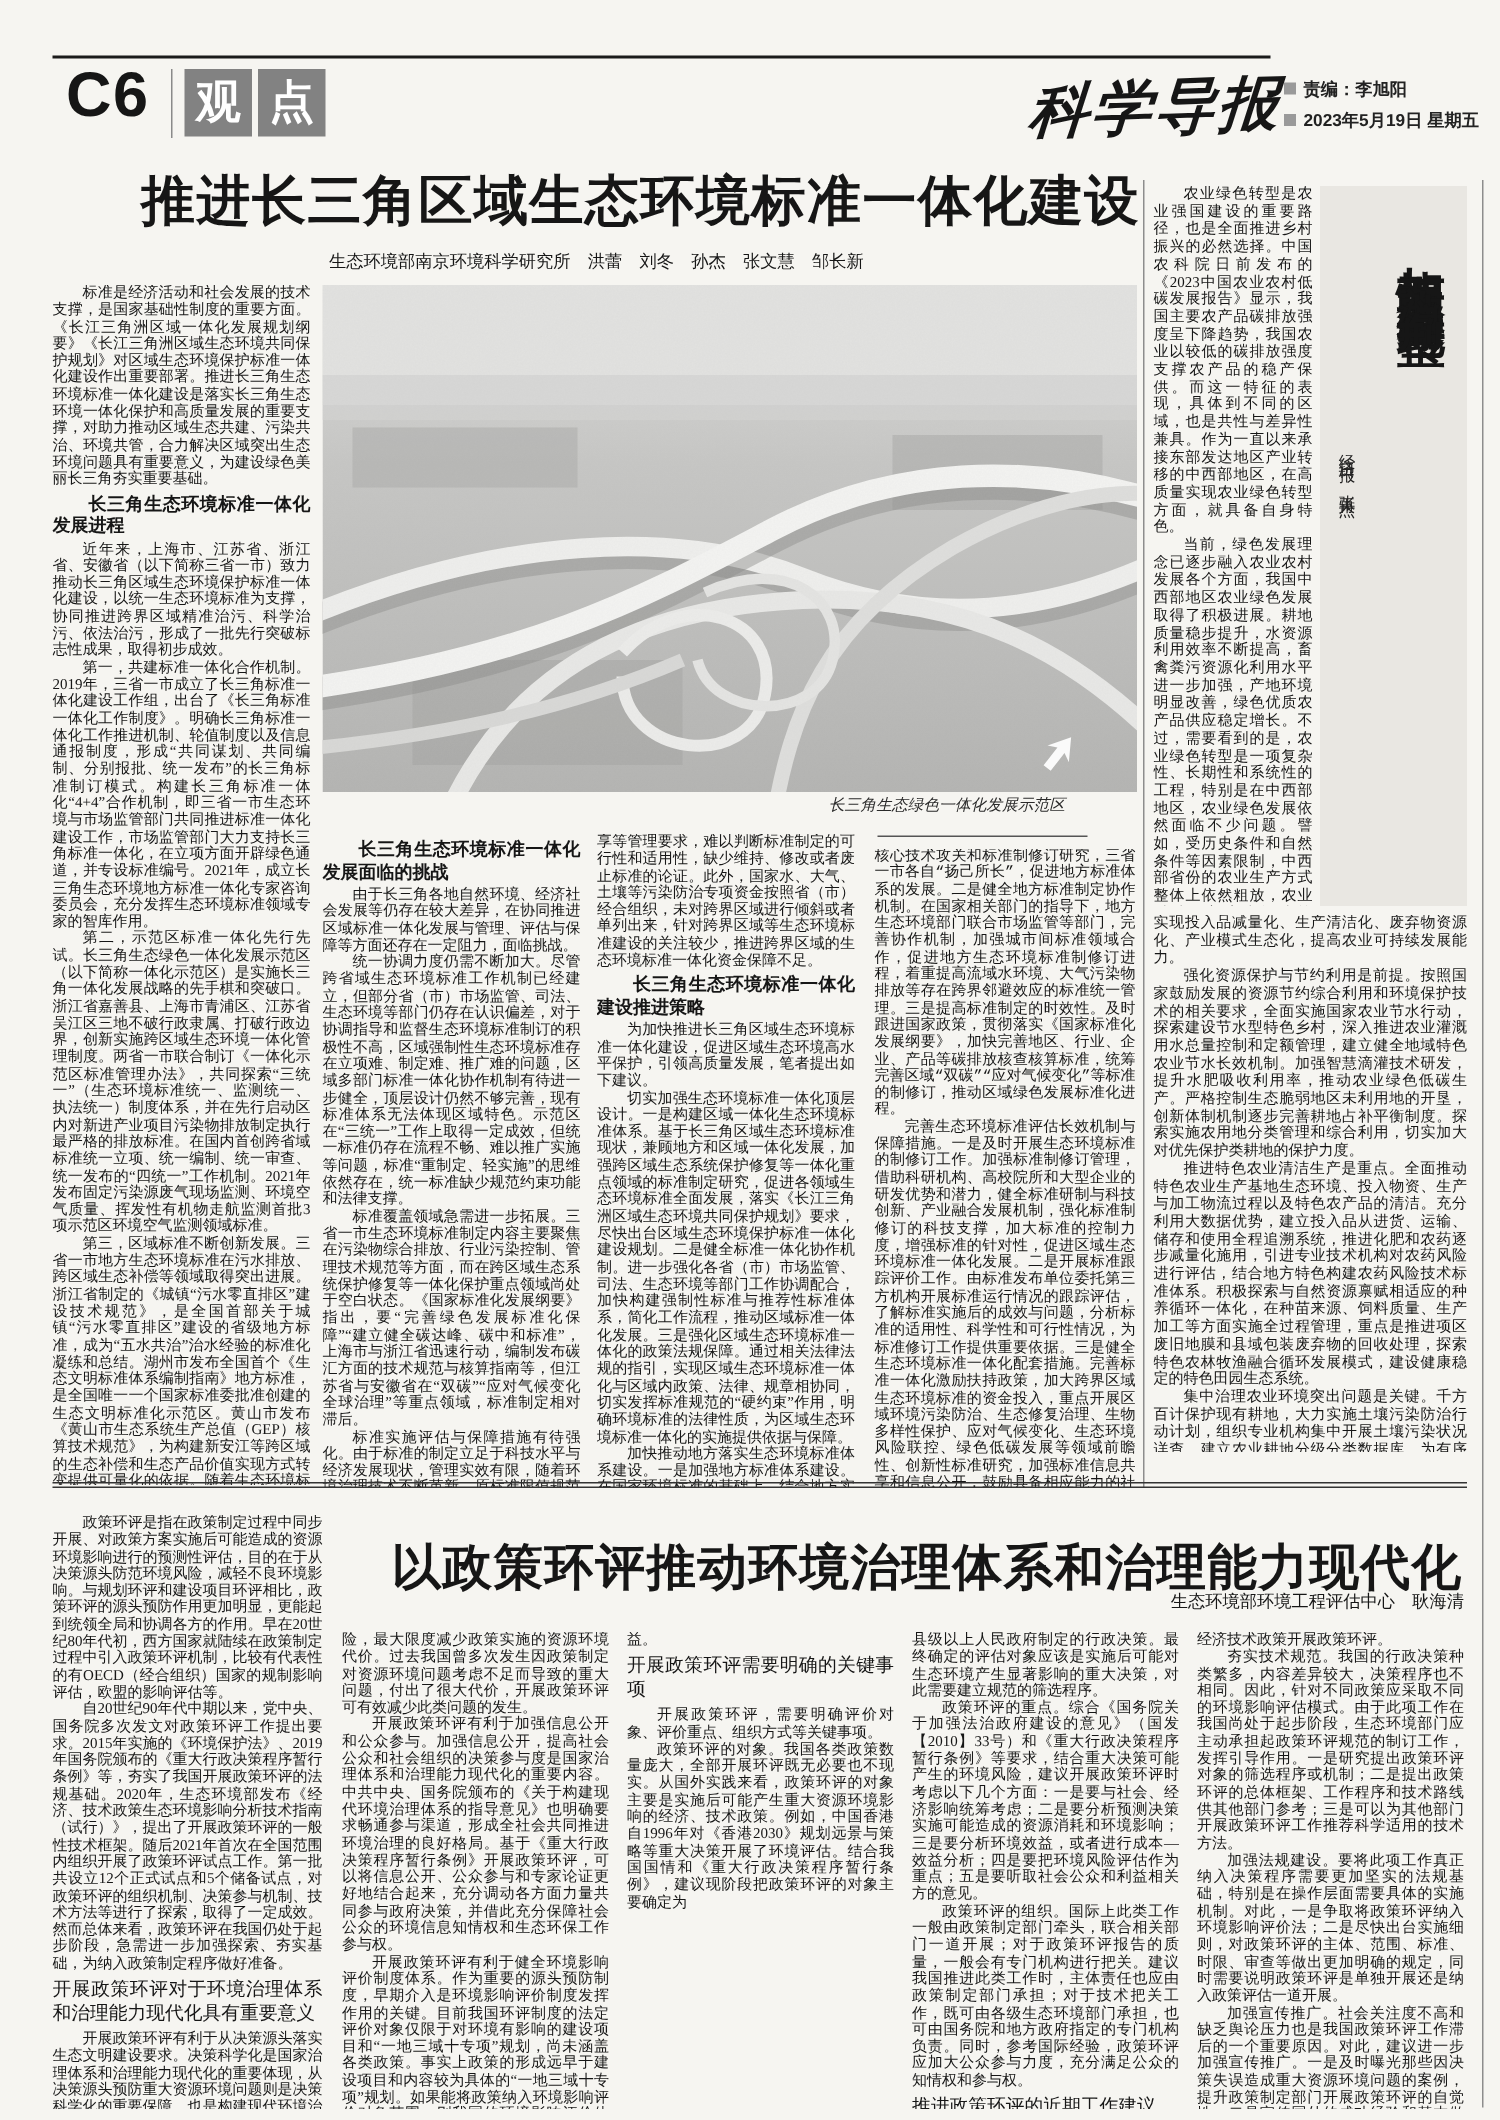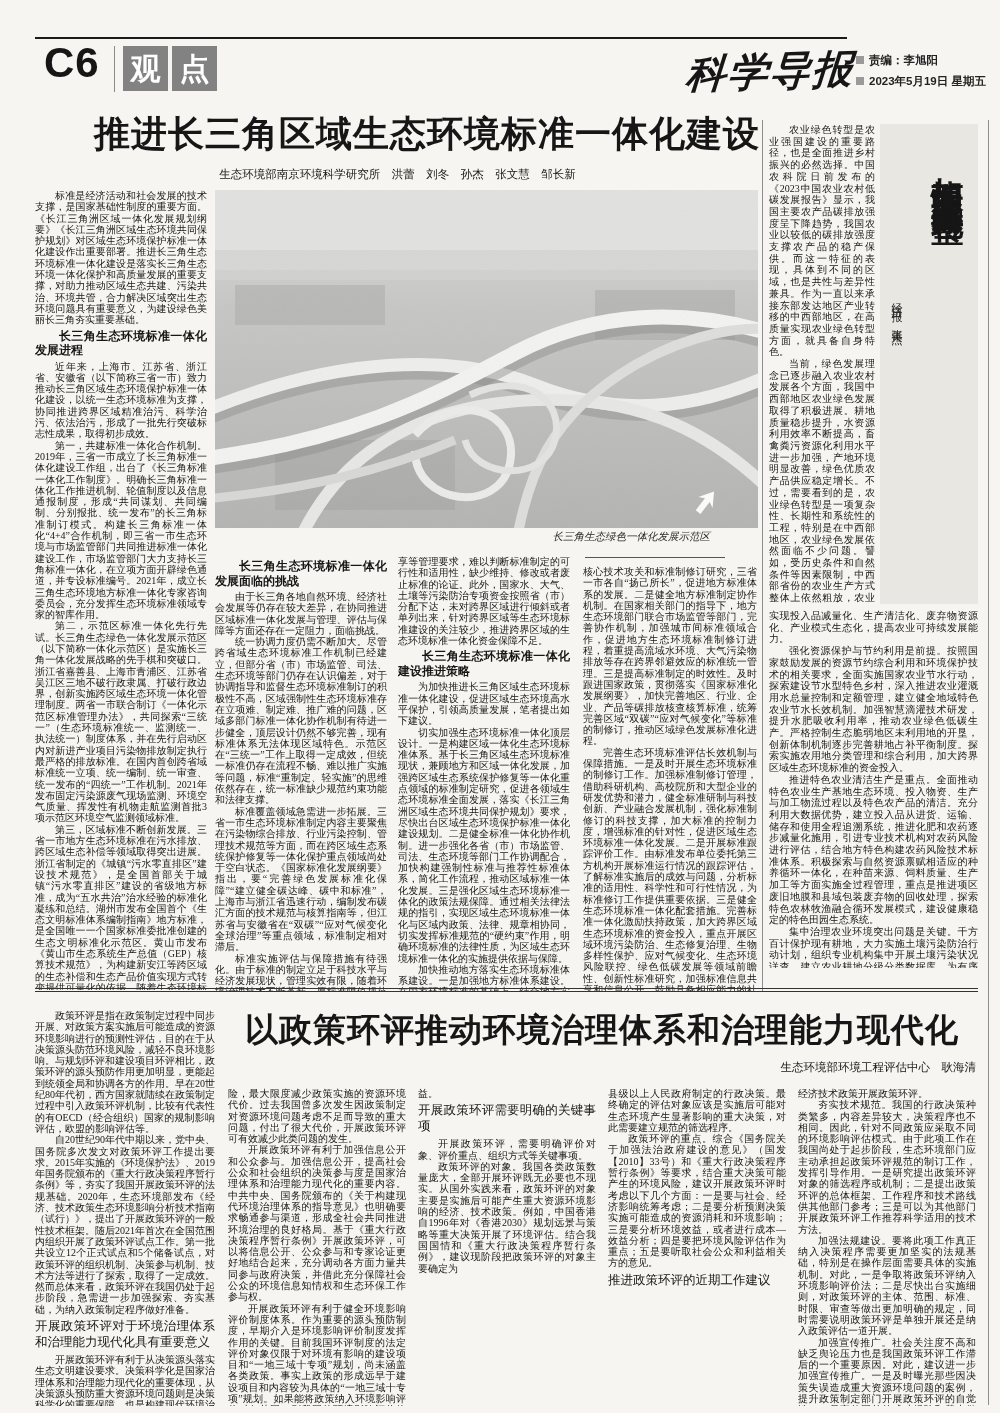--- a/index.html
+++ b/index.html
@@ -32,21 +32,21 @@
   #a1-title{left:35px;top:112px;width:725px;text-align:right;white-space:nowrap;
             font:900 36px/1.2 "Liberation Sans",sans-serif;letter-spacing:1px;}
   #a1-byline{left:35px;top:167px;width:725px;text-align:center;font-size:11.5px;}
   #a1-col1{left:35px;top:190px;width:172px;height:800px;}
   #a1-photo{left:215px;top:190px;width:543px;height:338px;}
   #a1-caption{left:215px;top:530px;width:543px;text-align:right;padding-right:48px;box-sizing:border-box;
               font-style:italic;font-size:10.5px;color:#2a2a2a;}
   #rule-col4{left:585px;top:557px;width:140px;height:1px;background:#555;}
   #a1-col2{left:215px;top:556px;width:172px;height:436px;}
   #a1-col3{left:398px;top:556px;width:172px;height:436px;}
-  #a1-col4{left:583px;top:566px;width:174px;height:426px;}
+  #a1-col4{left:583px;top:566px;width:174px;height:426px;font-family:Liberation Mono, monospace;}
 
   
   #v-rule-sidebar{left:762px;top:120px;width:1px;height:872px;background:#8d8d8d;}
   #v-rule-right{left:988px;top:120px;width:1px;height:1285px;background:#8d8d8d;}
   #sb-col{left:769px;top:124px;width:106px;height:480px;}
   #sb-box{left:880px;top:124px;width:98px;height:480px;background:#e9e7e2;}
   #sb-title{position:absolute;right:8px;top:28px;height:440px;writing-mode:vertical-rl;
             font-size:32px;font-weight:700;letter-spacing:3px;font-family:"Liberation Serif",serif;}
   #sb-byline{position:absolute;left:9px;top:170px;writing-mode:vertical-rl;font-size:11px;
              letter-spacing:3px;color:#222;}
@@ -129,21 +129,21 @@
 <div class="abs" id="a1-caption">长三角生态绿色一体化发展示范区</div>
 
 <div class="abs col" id="a1-col2">
     <div class="blk blk-h">长三角生态环境标准一体化发展面临的挑战</div>
     <div class="blk blk-p">由于长三角各地自然环境、经济社会发展等仍存在较大差异，在协同推进区域标准一体化发展与管理、评估与保障等方面还存在一定阻力，面临挑战。</div>
     <div class="blk blk-p">统一协调力度仍需不断加大。尽管跨省域生态环境标准工作机制已经建立，但部分省（市）市场监管、司法、生态环境等部门仍存在认识偏差，对于协调指导和监督生态环境标准制订的积极性不高，区域强制性生态环境标准存在立项难、制定难、推广难的问题，区域多部门标准一体化协作机制有待进一步健全，顶层设计仍然不够完善，现有标准体系无法体现区域特色。示范区在“三统一”工作上取得一定成效，但统一标准仍存在流程不畅、难以推广实施等问题，标准“重制定、轻实施”的思维依然存在，统一标准缺少规范约束功能和法律支撑。</div>
     <div class="blk blk-p">标准覆盖领域急需进一步拓展。三省一市生态环境标准制定内容主要聚焦在污染物综合排放、行业污染控制、管理技术规范等方面，而在跨区域生态系统保护修复等一体化保护重点领域尚处于空白状态。《国家标准化发展纲要》指出，要“完善绿色发展标准化保障”“建立健全碳达峰、碳中和标准”，上海市与浙江省迅速行动，编制发布碳汇方面的技术规范与核算指南等，但江苏省与安徽省在“双碳”“应对气候变化全球治理”等重点领域，标准制定相对滞后。</div>
     <div class="blk blk-p">标准实施评估与保障措施有待强化。由于标准的制定立足于科技水平与经济发展现状，管理实效有限，随着环境治理技术不断革新，原标准限值规范能力减弱，标准针对性不足，控制力度不强。当地方与区域生态环境标准实施后，缺乏标准实施评估和信息公开共</div>
   </div>
 <div class="abs col" id="a1-col3">
-    <div class="blk blk-c">享等管理要求，难以判断标准制定的可行性和适用性，缺少维持、修改或者废止标准的论证。此外，国家水、大气、土壤等污染防治专项资金按照省（市）分配下达，未对跨界区域进行倾斜或者单列出来，针对跨界区域等生态环境标准建设的关注较少，推进跨界区域的生态环境标准一体化资金保障不足。</div>
+    <div class="blk blk-c">享等管理要求，难以判断标准制定的可行性和适用性，缺少维持、修改或者废止标准的论证。此外，国家水、大气、土壤等污染防治专项资金按照省（市）经合组织，未对跨界区域进行倾斜或者单列出来，针对跨界区域等生态环境标准建设的关注较少，推进跨界区域的生态环境标准一体化资金保障不足。</div>
     <div class="blk blk-h">长三角生态环境标准一体化建设推进策略</div>
     <div class="blk blk-p">为加快推进长三角区域生态环境标准一体化建设，促进区域生态环境高水平保护，引领高质量发展，笔者提出如下建议。</div>
     <div class="blk blk-p">切实加强生态环境标准一体化顶层设计。一是构建区域一体化生态环境标准体系。基于长三角区域生态环境标准现状，兼顾地方和区域一体化发展，加强跨区域生态系统保护修复等一体化重点领域的标准制定研究，促进各领域生态环境标准全面发展，落实《长江三角洲区域生态环境共同保护规划》要求，尽快出台区域生态环境保护标准一体化建设规划。二是健全标准一体化协作机制。进一步强化各省（市）市场监管、司法、生态环境等部门工作协调配合，加快构建强制性标准与推荐性标准体系，简化工作流程，推动区域标准一体化发展。三是强化区域生态环境标准一体化的政策法规保障。通过相关法律法规的指引，实现区域生态环境标准一体化与区域内政策、法律、规章相协同，切实发挥标准规范的“硬约束”作用，明确环境标准的法律性质，为区域生态环境标准一体化的实施提供依据与保障。</div>
     <div class="blk blk-p">加快推动地方落实生态环境标准体系建设。一是加强地方标准体系建设。在国家环境标准的基础上，结合地方实际情况，围绕突出的生态环境问题，开展生态环境标准</div>
   </div>
 <div class="abs" id="rule-col4"></div>
 <div class="abs col" id="a1-col4">
     <div class="blk blk-c">核心技术攻关和标准制修订研究，三省一市各自“扬己所长”，促进地方标准体系的发展。二是健全地方标准制定协作机制。在国家相关部门的指导下，地方生态环境部门联合市场监管等部门，完善协作机制，加强城市间标准领域合作，促进地方生态环境标准制修订进程，着重提高流域水环境、大气污染物排放等存在跨界邻避效应的标准统一管理。三是提高标准制定的时效性。及时跟进国家政策，贯彻落实《国家标准化发展纲要》，加快完善地区、行业、企业、产品等碳排放核查核算标准，统筹完善区域“双碳”“应对气候变化”等标准的制修订，推动区域绿色发展标准化进程。</div>
     <div class="blk blk-p">完善生态环境标准评估长效机制与保障措施。一是及时开展生态环境标准的制修订工作。加强标准制修订管理，借助科研机构、高校院所和大型企业的研发优势和潜力，健全标准研制与科技创新、产业融合发展机制，强化标准制修订的科技支撑，加大标准的控制力度，增强标准的针对性，促进区域生态环境标准一体化发展。二是开展标准跟踪评价工作。由标准发布单位委托第三方机构开展标准运行情况的跟踪评估，了解标准实施后的成效与问题，分析标准的适用性、科学性和可行性情况，为标准修订工作提供重要依据。三是健全生态环境标准一体化配套措施。完善标准一体化激励扶持政策，加大跨界区域生态环境标准的资金投入，重点开展区域环境污染防治、生态修复治理、生物多样性保护、应对气候变化、生态环境风险联控、绿色低碳发展等领域前瞻性、创新性标准研究，加强标准信息共享和信息公开，鼓励具备相应能力的社会组织和单位积极参与行业和地方标准的制（修）订。</div>
   </div>
@@ -153,49 +153,50 @@
 <div class="abs col kai" id="sb-col">
     <div class="blk blk-p">农业绿色转型是农业强国建设的重要路径，也是全面推进乡村振兴的必然选择。中国农科院日前发布的《2023中国农业农村低碳发展报告》显示，我国主要农产品碳排放强度呈下降趋势，我国农业以较低的碳排放强度支撑农产品的稳产保供。而这一特征的表现，具体到不同的区域，也是共性与差异性兼具。作为一直以来承接东部发达地区产业转移的中西部地区，在高质量实现农业绿色转型方面，就具备自身特色。</div>
     <div class="blk blk-p">当前，绿色发展理念已逐步融入农业农村发展各个方面，我国中西部地区农业绿色发展取得了积极进展。耕地质量稳步提升，水资源利用效率不断提高，畜禽粪污资源化利用水平进一步加强，产地环境明显改善，绿色优质农产品供应稳定增长。不过，需要看到的是，农业绿色转型是一项复杂性、长期性和系统性的工程，特别是在中西部地区，农业绿色发展依然面临不少问题。譬如，受历史条件和自然条件等因素限制，中西部省份的农业生产方式整体上依然粗放，农业科技创新实力还比较弱，农业减排模式集成不足，绿色农产品的深加工、运输、销售能力有限等。</div>
   </div>
 <div class="abs" id="sb-box">
   <div id="sb-title">加快中西部农业集群绿色转型</div>
   <div id="sb-byline">经济日报　张再杰</div>
 </div>
 <div class="abs col kai" id="sb-full">
     <div class="blk blk-c">实现投入品减量化、生产清洁化、废弃物资源化、产业模式生态化，提高农业可持续发展能力。</div>
-    <div class="blk blk-p">强化资源保护与节约利用是前提。按照国家鼓励发展的资源节约综合利用和环境保护技术的相关要求，全面实施国家农业节水行动，探索建设节水型特色乡村，深入推进农业灌溉用水总量控制和定额管理，建立健全地域特色农业节水长效机制。加强智慧滴灌技术研发，提升水肥吸收利用率，推动农业绿色低碳生产。严格控制生态脆弱地区未利用地的开垦，创新体制机制逐步完善耕地占补平衡制度。探索实施农用地分类管理和综合利用，加大跨界区域生态环境标准的资金投入。</div>
+    <div class="blk blk-p">强化资源保护与节约利用是前提。按照国家鼓励发展的资源节约综合利用和环境保护技术的相关要求，全面实施国家农业节水行动，探索建设节水型特色乡村，深入推进农业灌溉用水总量控制和定额管理，建立健全地域特色农业节水长效机制。加强智慧滴灌技术研发，提升水肥吸收利用率，推动农业绿色低碳生产。严格控制生态脆弱地区未利用地的开垦，创新体制机制逐步完善耕地占补平衡制度。探索实施农用地分类管理和综合利用，切实加大对优先保护类耕地的保护力度。</div>
     <div class="blk blk-p">推进特色农业清洁生产是重点。全面推动特色农业生产基地生态环境、投入物资、生产与加工物流过程以及特色农产品的清洁。充分利用大数据优势，建立投入品从进货、运输、储存和使用全程追溯系统，推进化肥和农药逐步减量化施用，引进专业技术机构对农药风险进行评估，结合地方特色构建农药风险技术标准体系。积极探索与自然资源禀赋相适应的种养循环一体化，在种苗来源、饲料质量、生产加工等方面实施全过程管理，重点是推进项区废旧地膜和县域包装废弃物的回收处理，探索特色农林牧渔融合循环发展模式，建设健康稳定的特色田园生态系统。</div>
     <div class="blk blk-p">集中治理农业环境突出问题是关键。千方百计保护现有耕地，大力实施土壤污染防治行动计划，组织专业机构集中开展土壤污染状况详查，建立农业耕地分级分类数据库，为有序推进分类治理、有效修复和高效使用打下坚实基础。充分利用环保大督察的倒逼机制，加快环境监测和执法逐步向农村延伸，重点监测高污染行业企业的排放，严禁未经达标处理的城镇污水和其他污染物进入农业农村，强化全区域范围内的经常性执法监管，保护好农业生产生态环境。</div>
   </div>
 
 <div class="abs" id="sep-bottom"></div>
 
 <div class="abs col" id="b1">
     <div class="blk blk-p">政策环评是指在政策制定过程中同步开展、对政策方案实施后可能造成的资源环境影响进行的预测性评估，目的在于从决策源头防范环境风险，减轻不良环境影响。与规划环评和建设项目环评相比，政策环评的源头预防作用更加明显，更能起到统领全局和协调各方的作用。早在20世纪80年代初，西方国家就陆续在政策制定过程中引入政策环评机制，比较有代表性的有OECD（经合组织）国家的规制影响评估，欧盟的影响评估等。</div>
     <div class="blk blk-p">自20世纪90年代中期以来，党中央、国务院多次发文对政策环评工作提出要求。2015年实施的《环境保护法》、2019年国务院颁布的《重大行政决策程序暂行条例》等，夯实了我国开展政策环评的法规基础。2020年，生态环境部发布《经济、技术政策生态环境影响分析技术指南（试行）》，提出了开展政策环评的一般性技术框架。随后2021年首次在全国范围内组织开展了政策环评试点工作。第一批共设立12个正式试点和5个储备试点，对政策环评的组织机制、决策参与机制、技术方法等进行了探索，取得了一定成效。然而总体来看，政策环评在我国仍处于起步阶段，急需进一步加强探索、夯实基础，为纳入政策制定程序做好准备。</div>
     <div class="blk blk-h2">开展政策环评对于环境治理体系和治理能力现代化具有重要意义</div>
     <div class="blk blk-p">开展政策环评有利于从决策源头落实生态文明建设要求。决策科学化是国家治理体系和治理能力现代化的重要体现，从决策源头预防重大资源环境问题则是决策科学化的重要保障，也是构建现代环境治理体系的重要着力点。开展政策环评，可以在决策方案形成伊始就纳入生态文明建设要求，有效预防环境风</div>
   </div>
-<h2 class="abs" id="a3-title" style="margin:0">以政策环评推动环境治理体系和治理能力现代化</h2>
+<h2 class="abs" id="a3-title" style="margin:16px">以政策环评推动环境治理体系和治理能力现代化</h2>
 <div class="abs" id="a3-byline">生态环境部环境工程评估中心　耿海清</div>
 <div class="abs col" id="b2">
     <div class="blk blk-c">险，最大限度减少政策实施的资源环境代价。过去我国曾多次发生因政策制定对资源环境问题考虑不足而导致的重大问题，付出了很大代价，开展政策环评可有效减少此类问题的发生。</div>
     <div class="blk blk-p">开展政策环评有利于加强信息公开和公众参与。加强信息公开，提高社会公众和社会组织的决策参与度是国家治理体系和治理能力现代化的重要内容。中共中央、国务院颁布的《关于构建现代环境治理体系的指导意见》也明确要求畅通参与渠道，形成全社会共同推进环境治理的良好格局。基于《重大行政决策程序暂行条例》开展政策环评，可以将信息公开、公众参与和专家论证更好地结合起来，充分调动各方面力量共同参与政府决策，并借此充分保障社会公众的环境信息知情权和生态环保工作参与权。</div>
     <div class="blk blk-p">开展政策环评有利于健全环境影响评价制度体系。作为重要的源头预防制度，早期介入是环境影响评价制度发挥作用的关键。目前我国环评制度的法定评价对象仅限于对环境有影响的建设项目和“一地三域十专项”规划，尚未涵盖各类政策。事实上政策的形成远早于建设项目和内容较为具体的“一地三域十专项”规划。如果能将政策纳入环境影响评价对象范围，则我国的环境影响评价体系将涵盖行政决策链条各个环节，对于推动生态文明制度体系更加健全、环境治理体系更加完善大有裨</div>
   </div>
 <div class="abs col" id="b3">
     <div class="blk blk-c">益。</div>
     <div class="blk blk-h2">开展政策环评需要明确的关键事项</div>
     <div class="blk blk-p">开展政策环评，需要明确评价对象、评价重点、组织方式等关键事项。</div>
     <div class="blk blk-p">政策环评的对象。我国各类政策数量庞大，全部开展环评既无必要也不现实。从国外实践来看，政策环评的对象主要是实施后可能产生重大资源环境影响的经济、技术政策。例如，中国香港自1996年对《香港2030》规划远景与策略等重大决策开展了环境评估。结合我国国情和《重大行政决策程序暂行条例》，建议现阶段把政策环评的对象主要确定为</div>
   </div>
 <div class="abs col" id="b4">
     <div class="blk blk-c">县级以上人民政府制定的行政决策。最终确定的评估对象应该是实施后可能对生态环境产生显著影响的重大决策，对此需要建立规范的筛选程序。</div>
     <div class="blk blk-p">政策环评的重点。综合《国务院关于加强法治政府建设的意见》（国发【2010】33号）和《重大行政决策程序暂行条例》等要求，结合重大决策可能产生的环境风险，建议开展政策环评时考虑以下几个方面：一是要与社会、经济影响统筹考虑；二是要分析预测决策实施可能造成的资源消耗和环境影响；三是要分析环境效益，或者进行成本—效益分析；四是要把环境风险评估作为重点；五是要听取社会公众和利益相关方的意见。</div>
+    <div class="blk blk-p">政策环评的组织。国际上此类工作一般由政策制定部门牵头，联合相关部门一道开展；对于政策环评报告的质量，一般会有专门机构进行把关。建议我国推进此类工作时，主体责任也应由政策制定部门承担；对于技术把关工作，既可由各级生态环境部门承担，也可由国务院和地方政府指定的专门机构负责。同时，参考国际经验，政策环评应加大公众参与力度，充分满足公众的知情权和参与权。</div>
     <div class="blk blk-h2">推进政策环评的近期工作建议</div>
   </div>
 <div class="abs col" id="b5">
     <div class="blk blk-c">经济技术政策开展政策环评。</div>
     <div class="blk blk-p">夯实技术规范。我国的行政决策种类繁多，内容差异较大，决策程序也不相同。因此，针对不同政策应采取不同的环境影响评估模式。由于此项工作在我国尚处于起步阶段，生态环境部门应主动承担起政策环评规范的制订工作，发挥引导作用。一是研究提出政策环评对象的筛选程序或机制；二是提出政策环评的总体框架、工作程序和技术路线供其他部门参考；三是可以为其他部门开展政策环评工作推荐科学适用的技术方法。</div>
     <div class="blk blk-p">加强法规建设。要将此项工作真正纳入决策程序需要更加坚实的法规基础，特别是在操作层面需要具体的实施机制。对此，一是争取将政策环评纳入环境影响评价法；二是尽快出台实施细则，对政策环评的主体、范围、标准、时限、审查等做出更加明确的规定，同时需要说明政策环评是单独开展还是纳入政策评估一道开展。</div>
     <div class="blk blk-p">加强宣传推广。社会关注度不高和缺乏舆论压力也是我国政策环评工作滞后的一个重要原因。对此，建议进一步加强宣传推广。一是及时曝光那些因决策失误造成重大资源环境问题的案例，提升政策制定部门开展政策环评的自觉性；二是宣传国外的成功经验和基本做法；三是通过研讨、培训等多种手段，使政府部门工作人员、专家学者等充分认识此项工作的必要性和重大意义，争取更多社会共识。</div>
   </div>
 
 </body></html>

